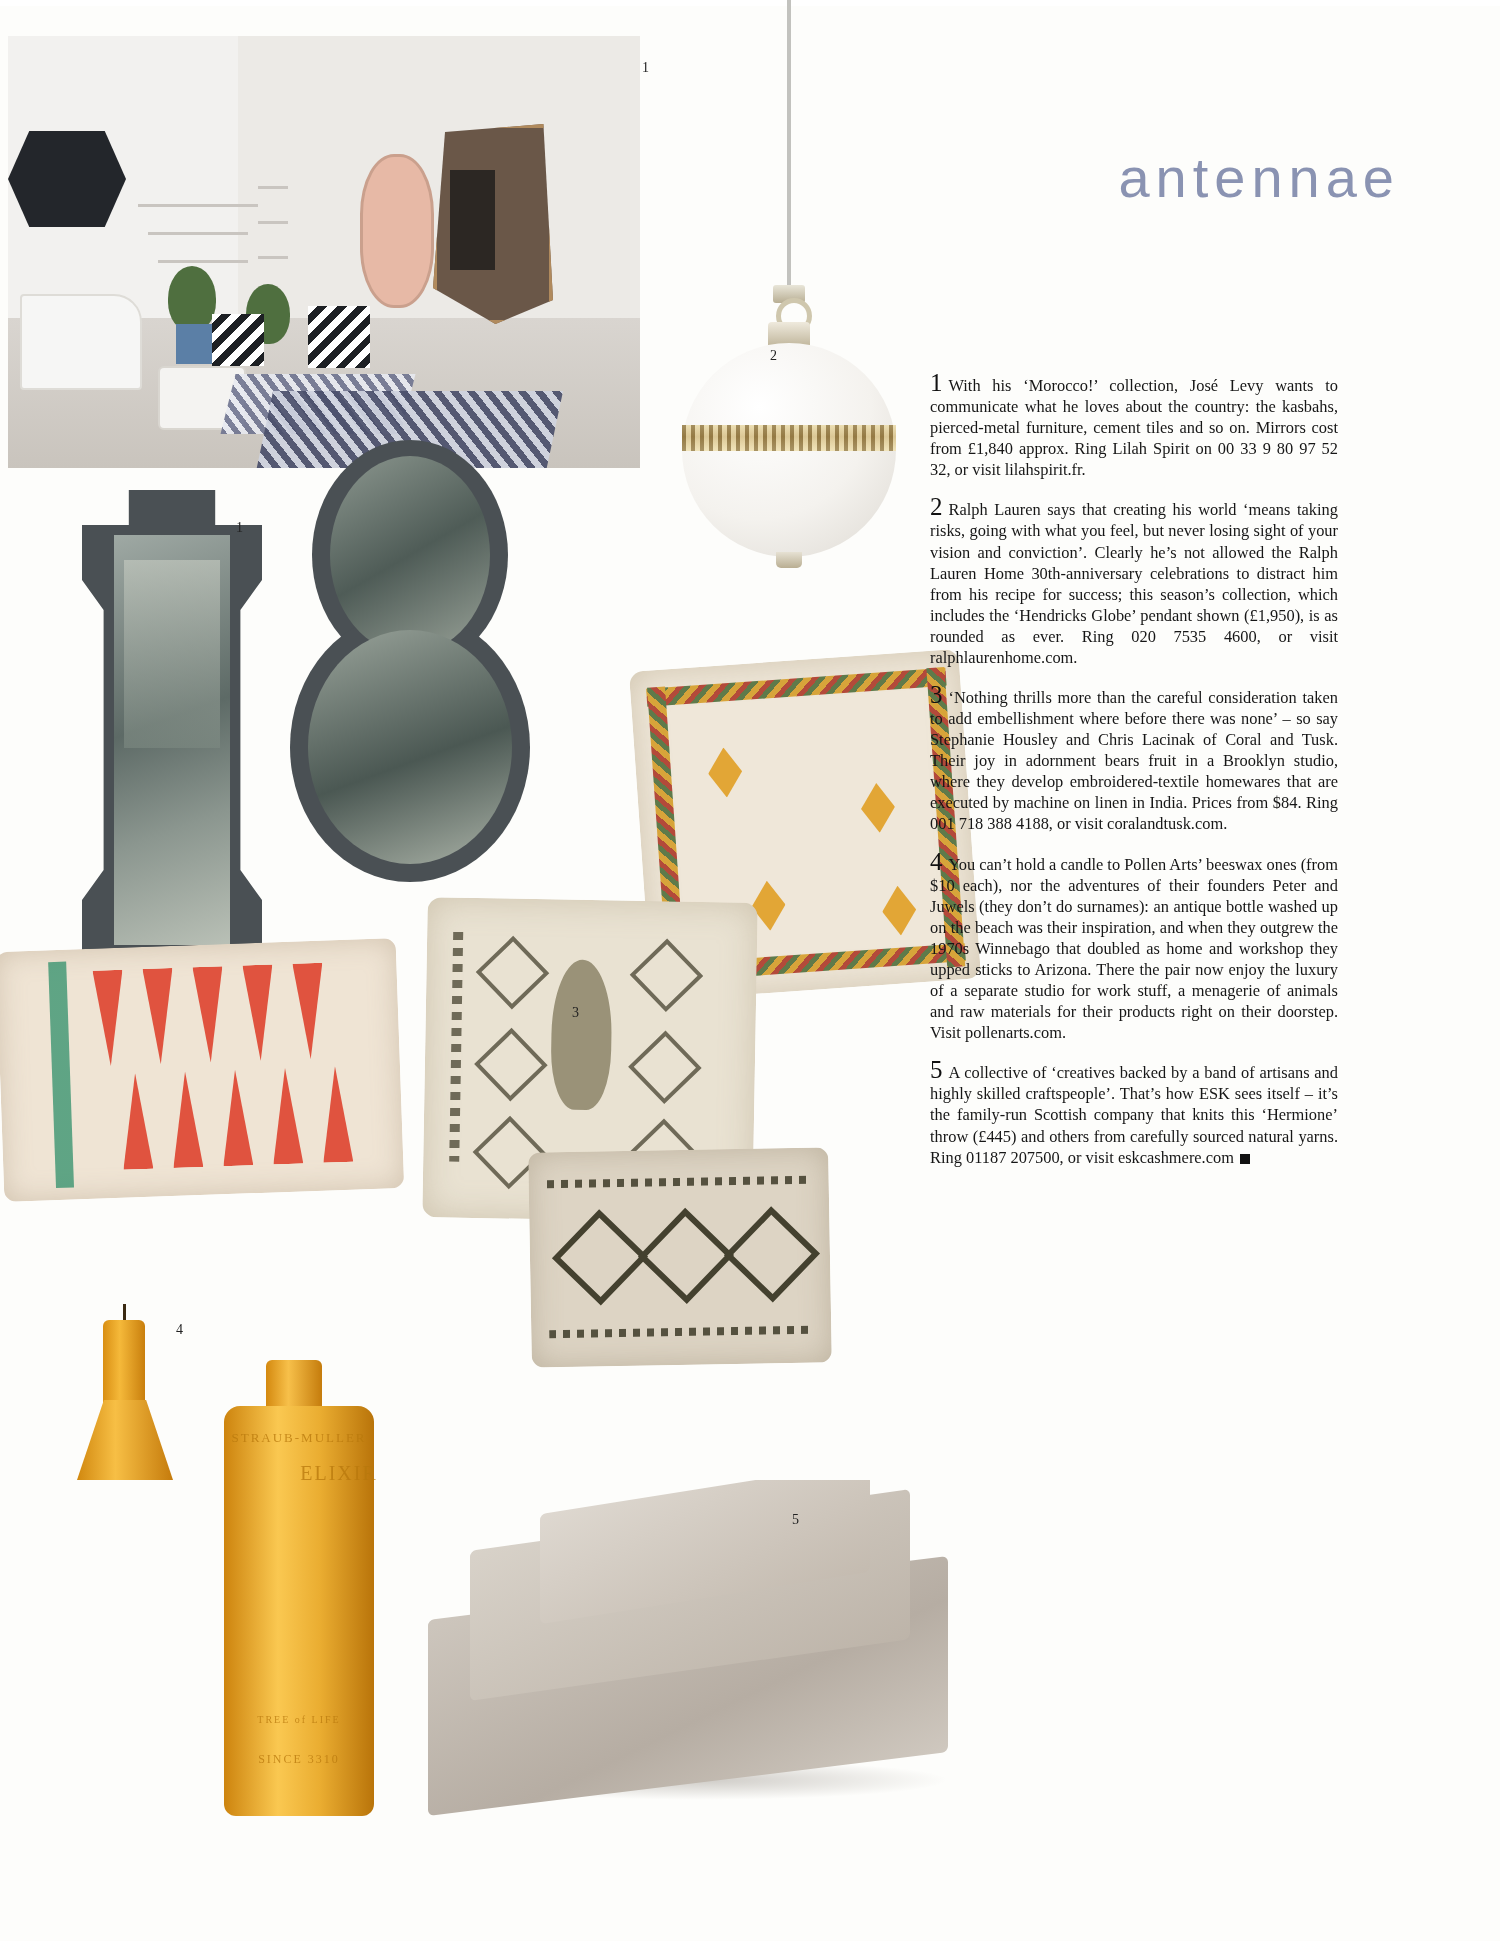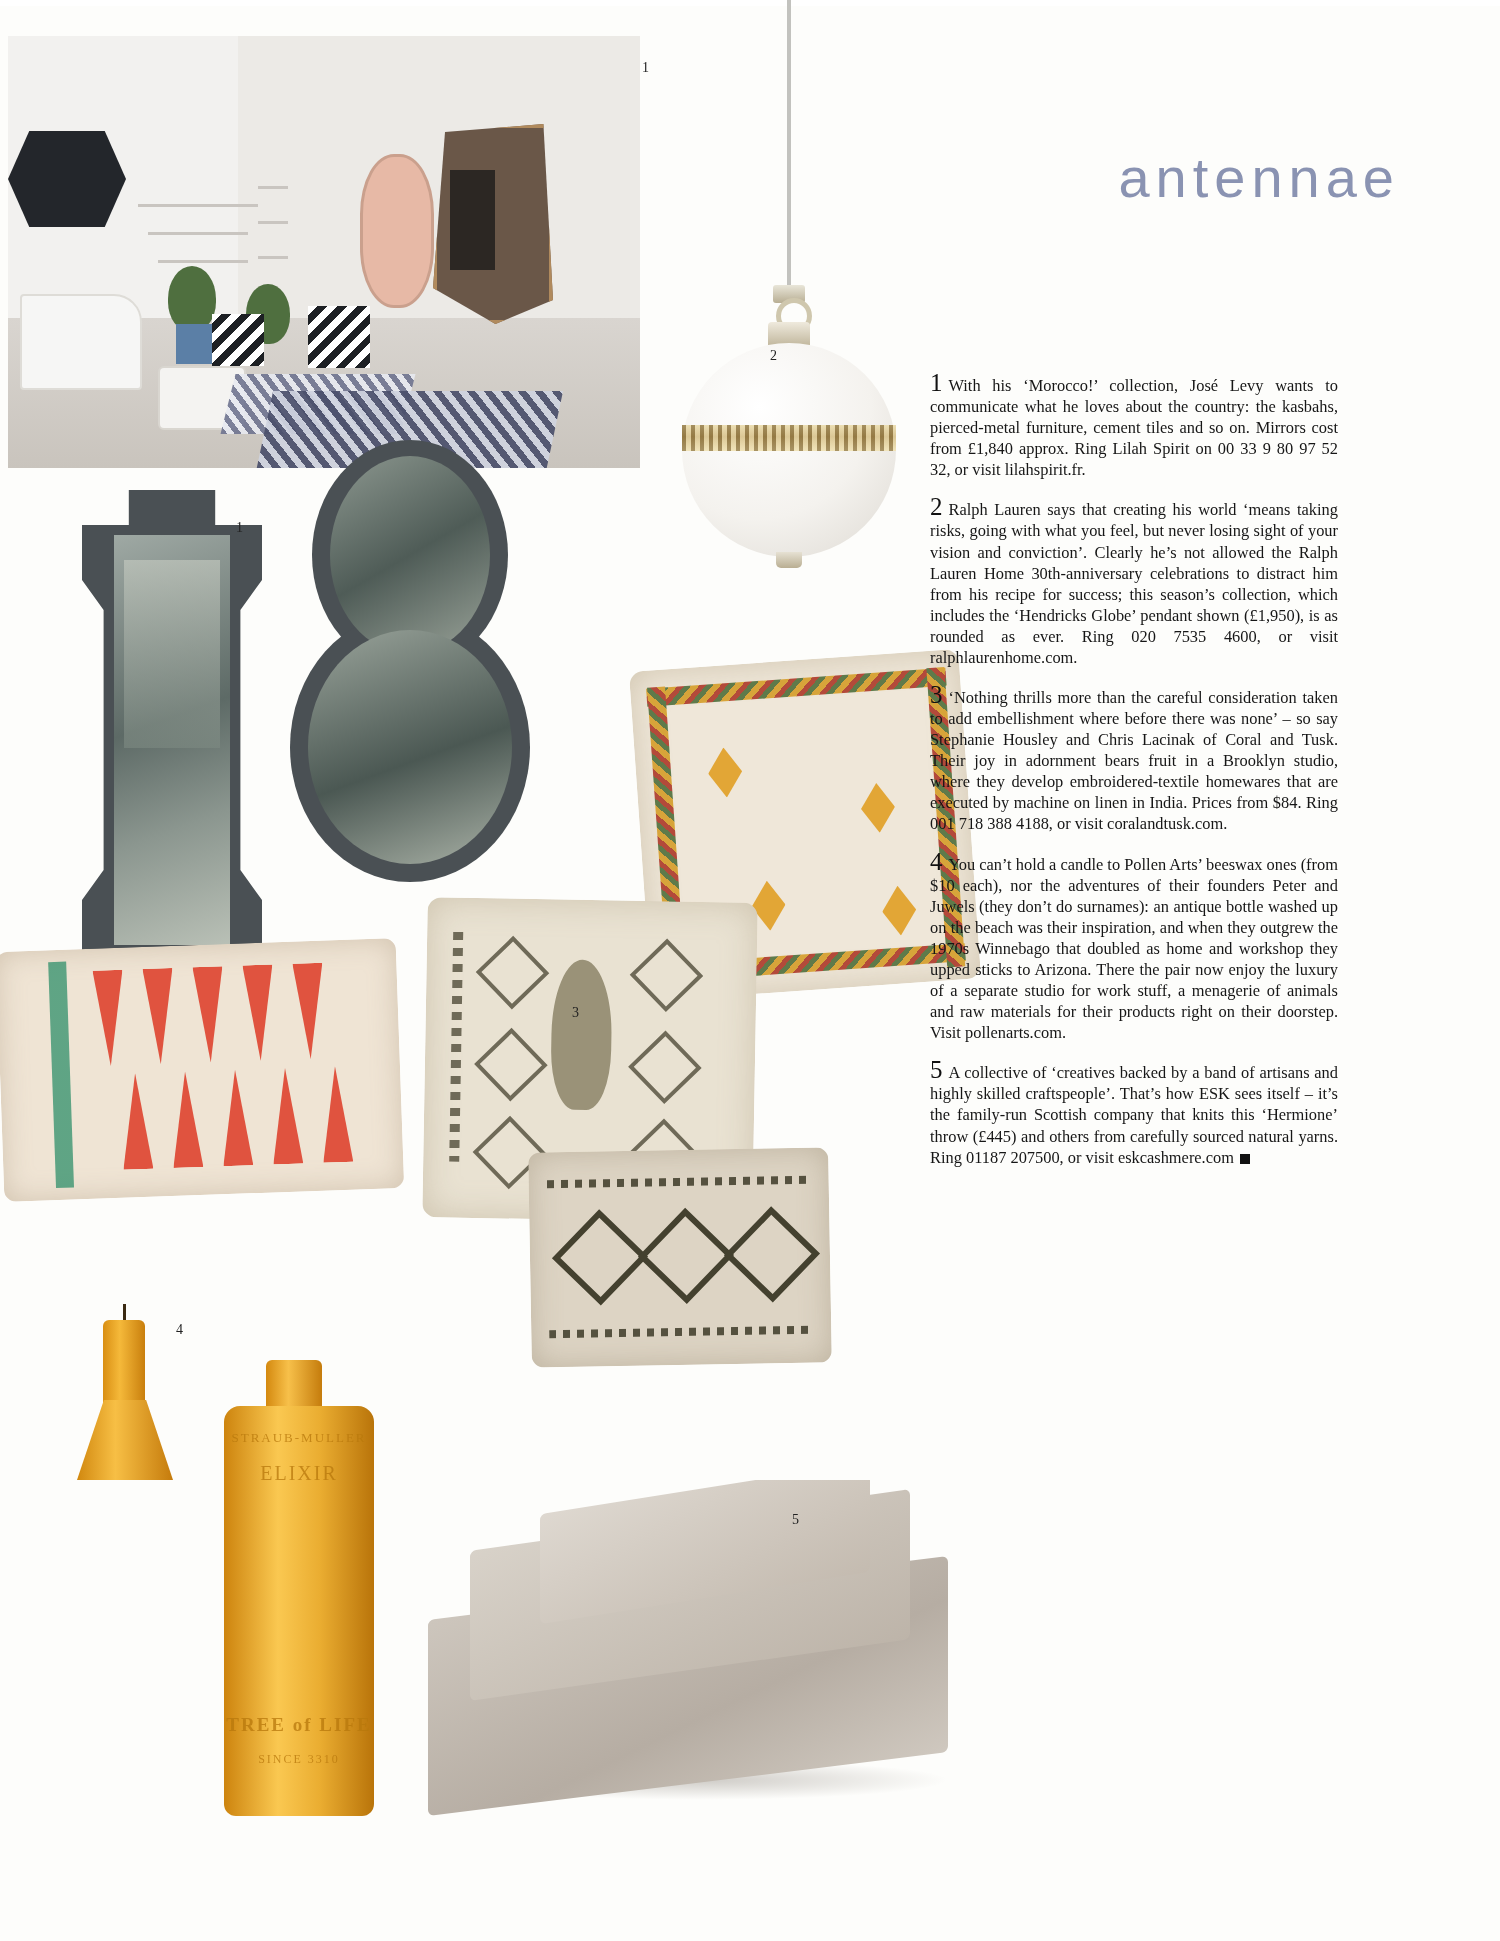--- a/index.html
+++ b/index.html
@@ -284,22 +284,22 @@
     <div class="wick"></div>
     <div class="neck"></div>
     <div class="shoulder"></div>
   </div>
   <div class="cap" style="left:176px;top:1322px;">4</div>
 
   <div class="ph cand2">
     <div class="top"></div>
     <div class="body">
       <div class="label" style="top:24px;font-size:13px;">STRAUB-MULLER</div>
-      <div class="label" style="top:56px;font-size:20px;">ELIXIR</div>
-      <div class="label" style="top:308px;font-size:19px;font-weight:bold;">TREE of LIFE</div>
+      <div class="label" style="top:56px;font-size:20px;margin-left:40px;">ELIXIR</div>
+      <div class="label" style="top:308px;font-size:10px;">TREE of LIFE</div>
       <div class="label" style="top:346px;font-size:12px;">SINCE 3310</div>
     </div>
   </div>
 
   <div class="ph throw">
     <div class="shadow"></div>
     <div class="f1"></div>
     <div class="f2"></div>
     <div class="f3"></div>
   </div>

